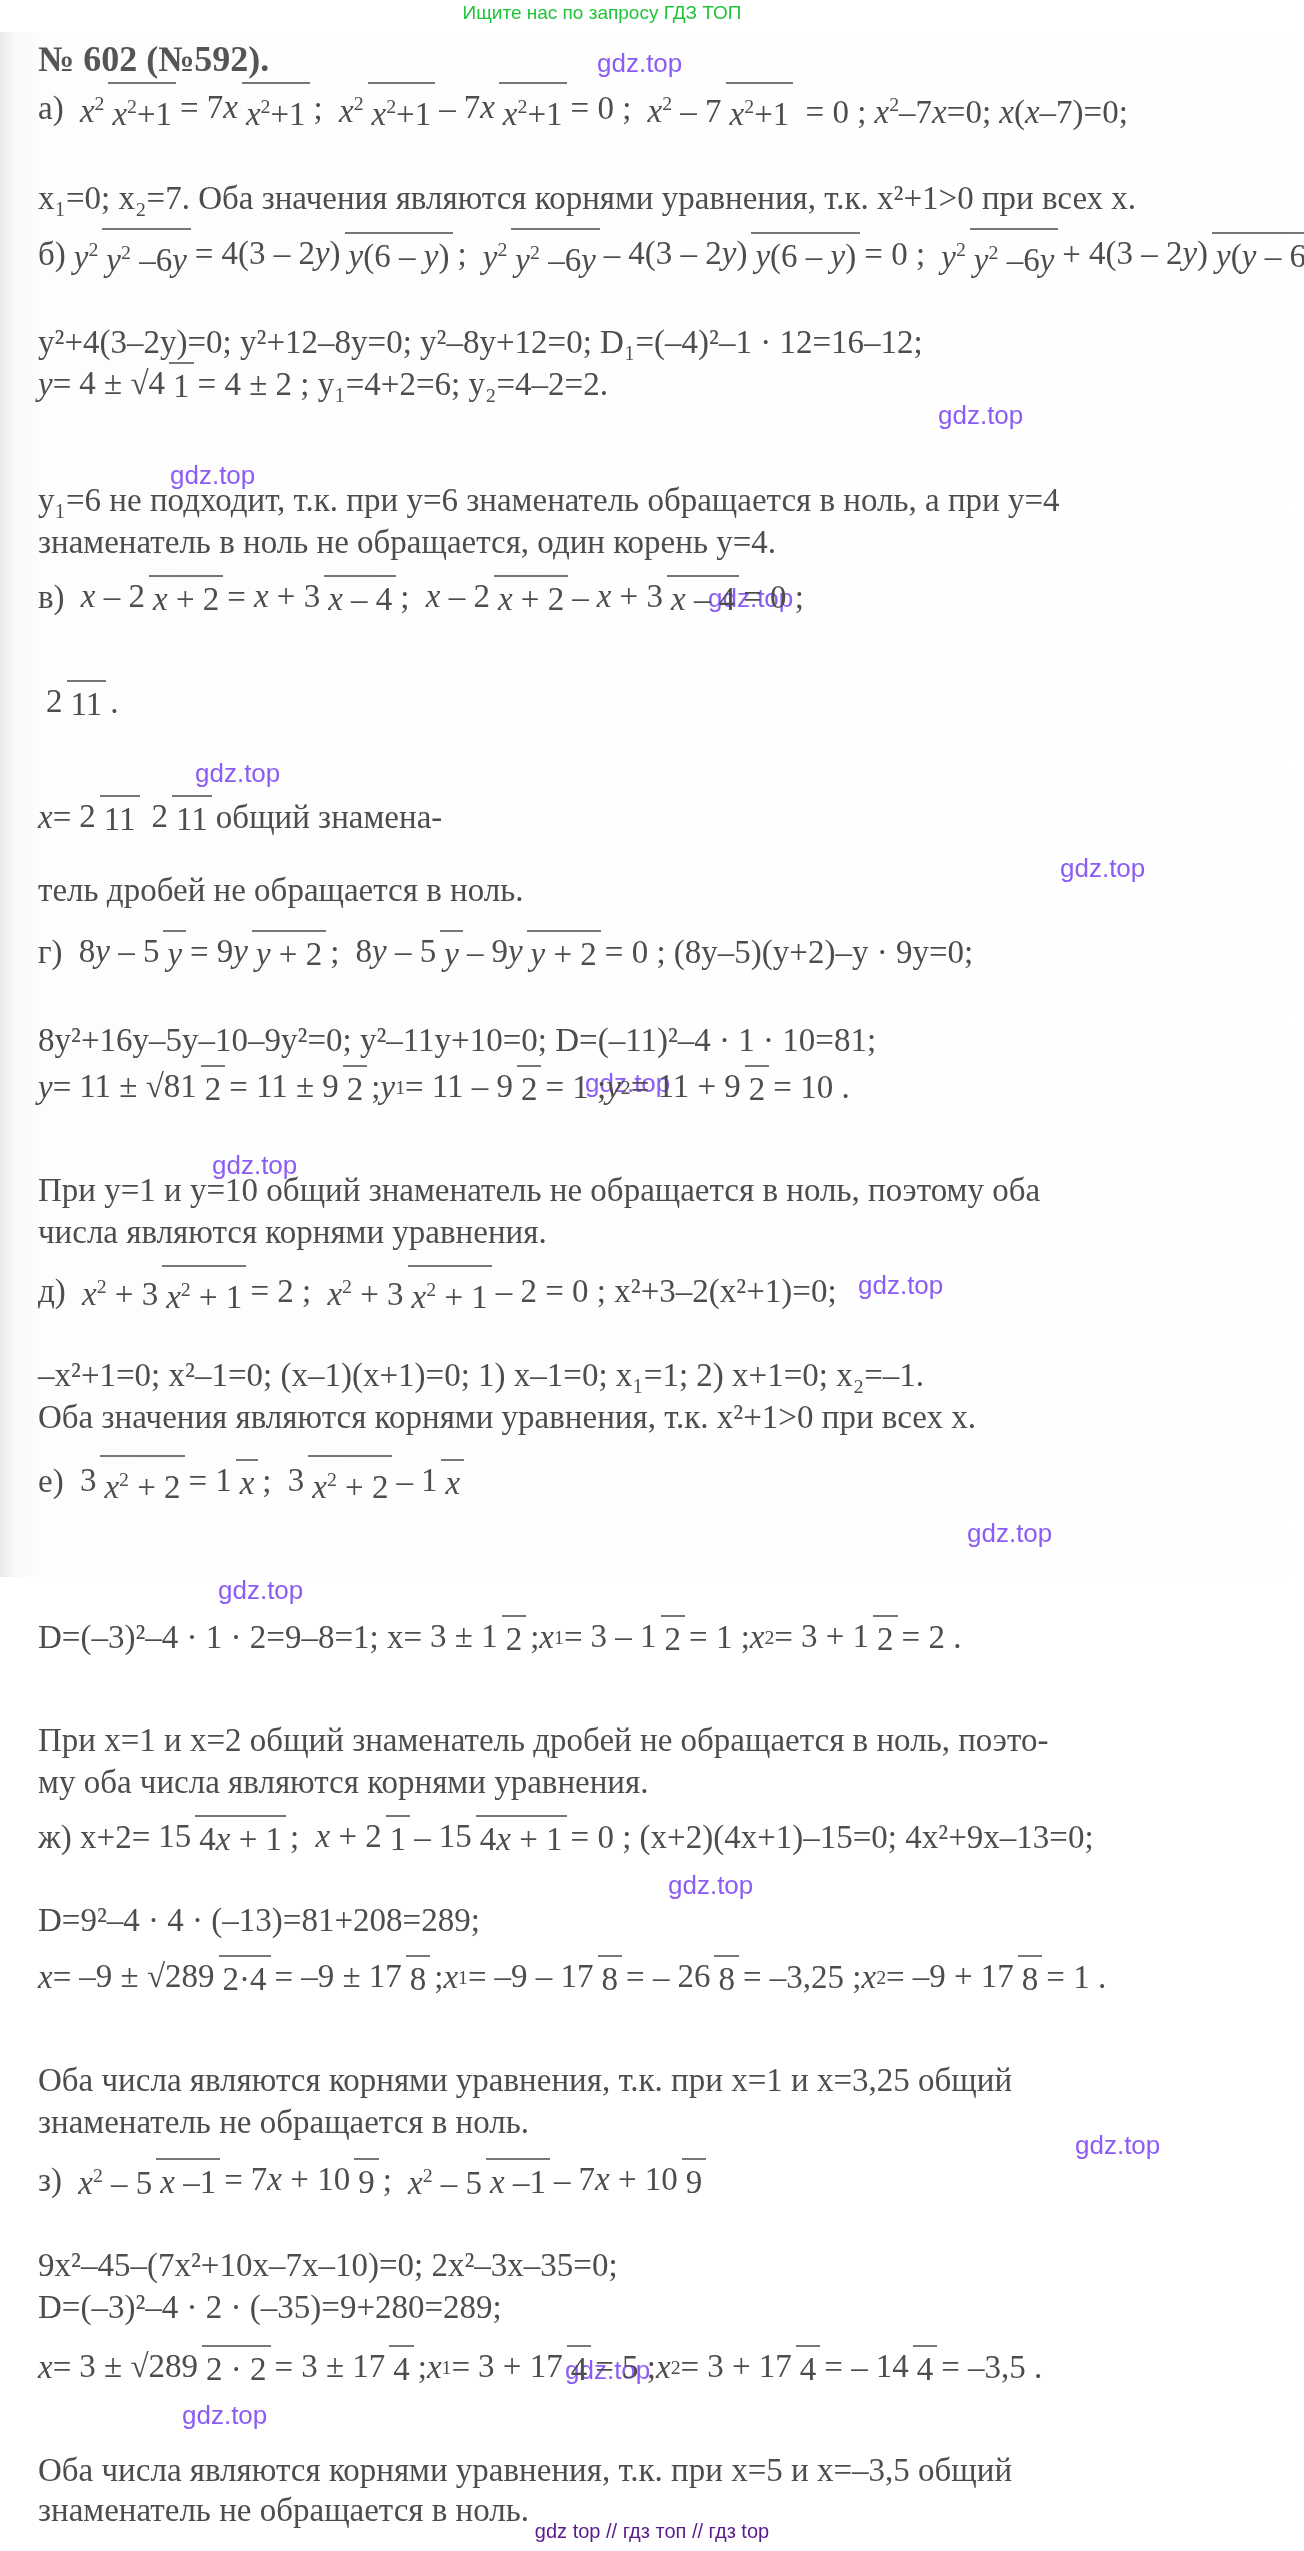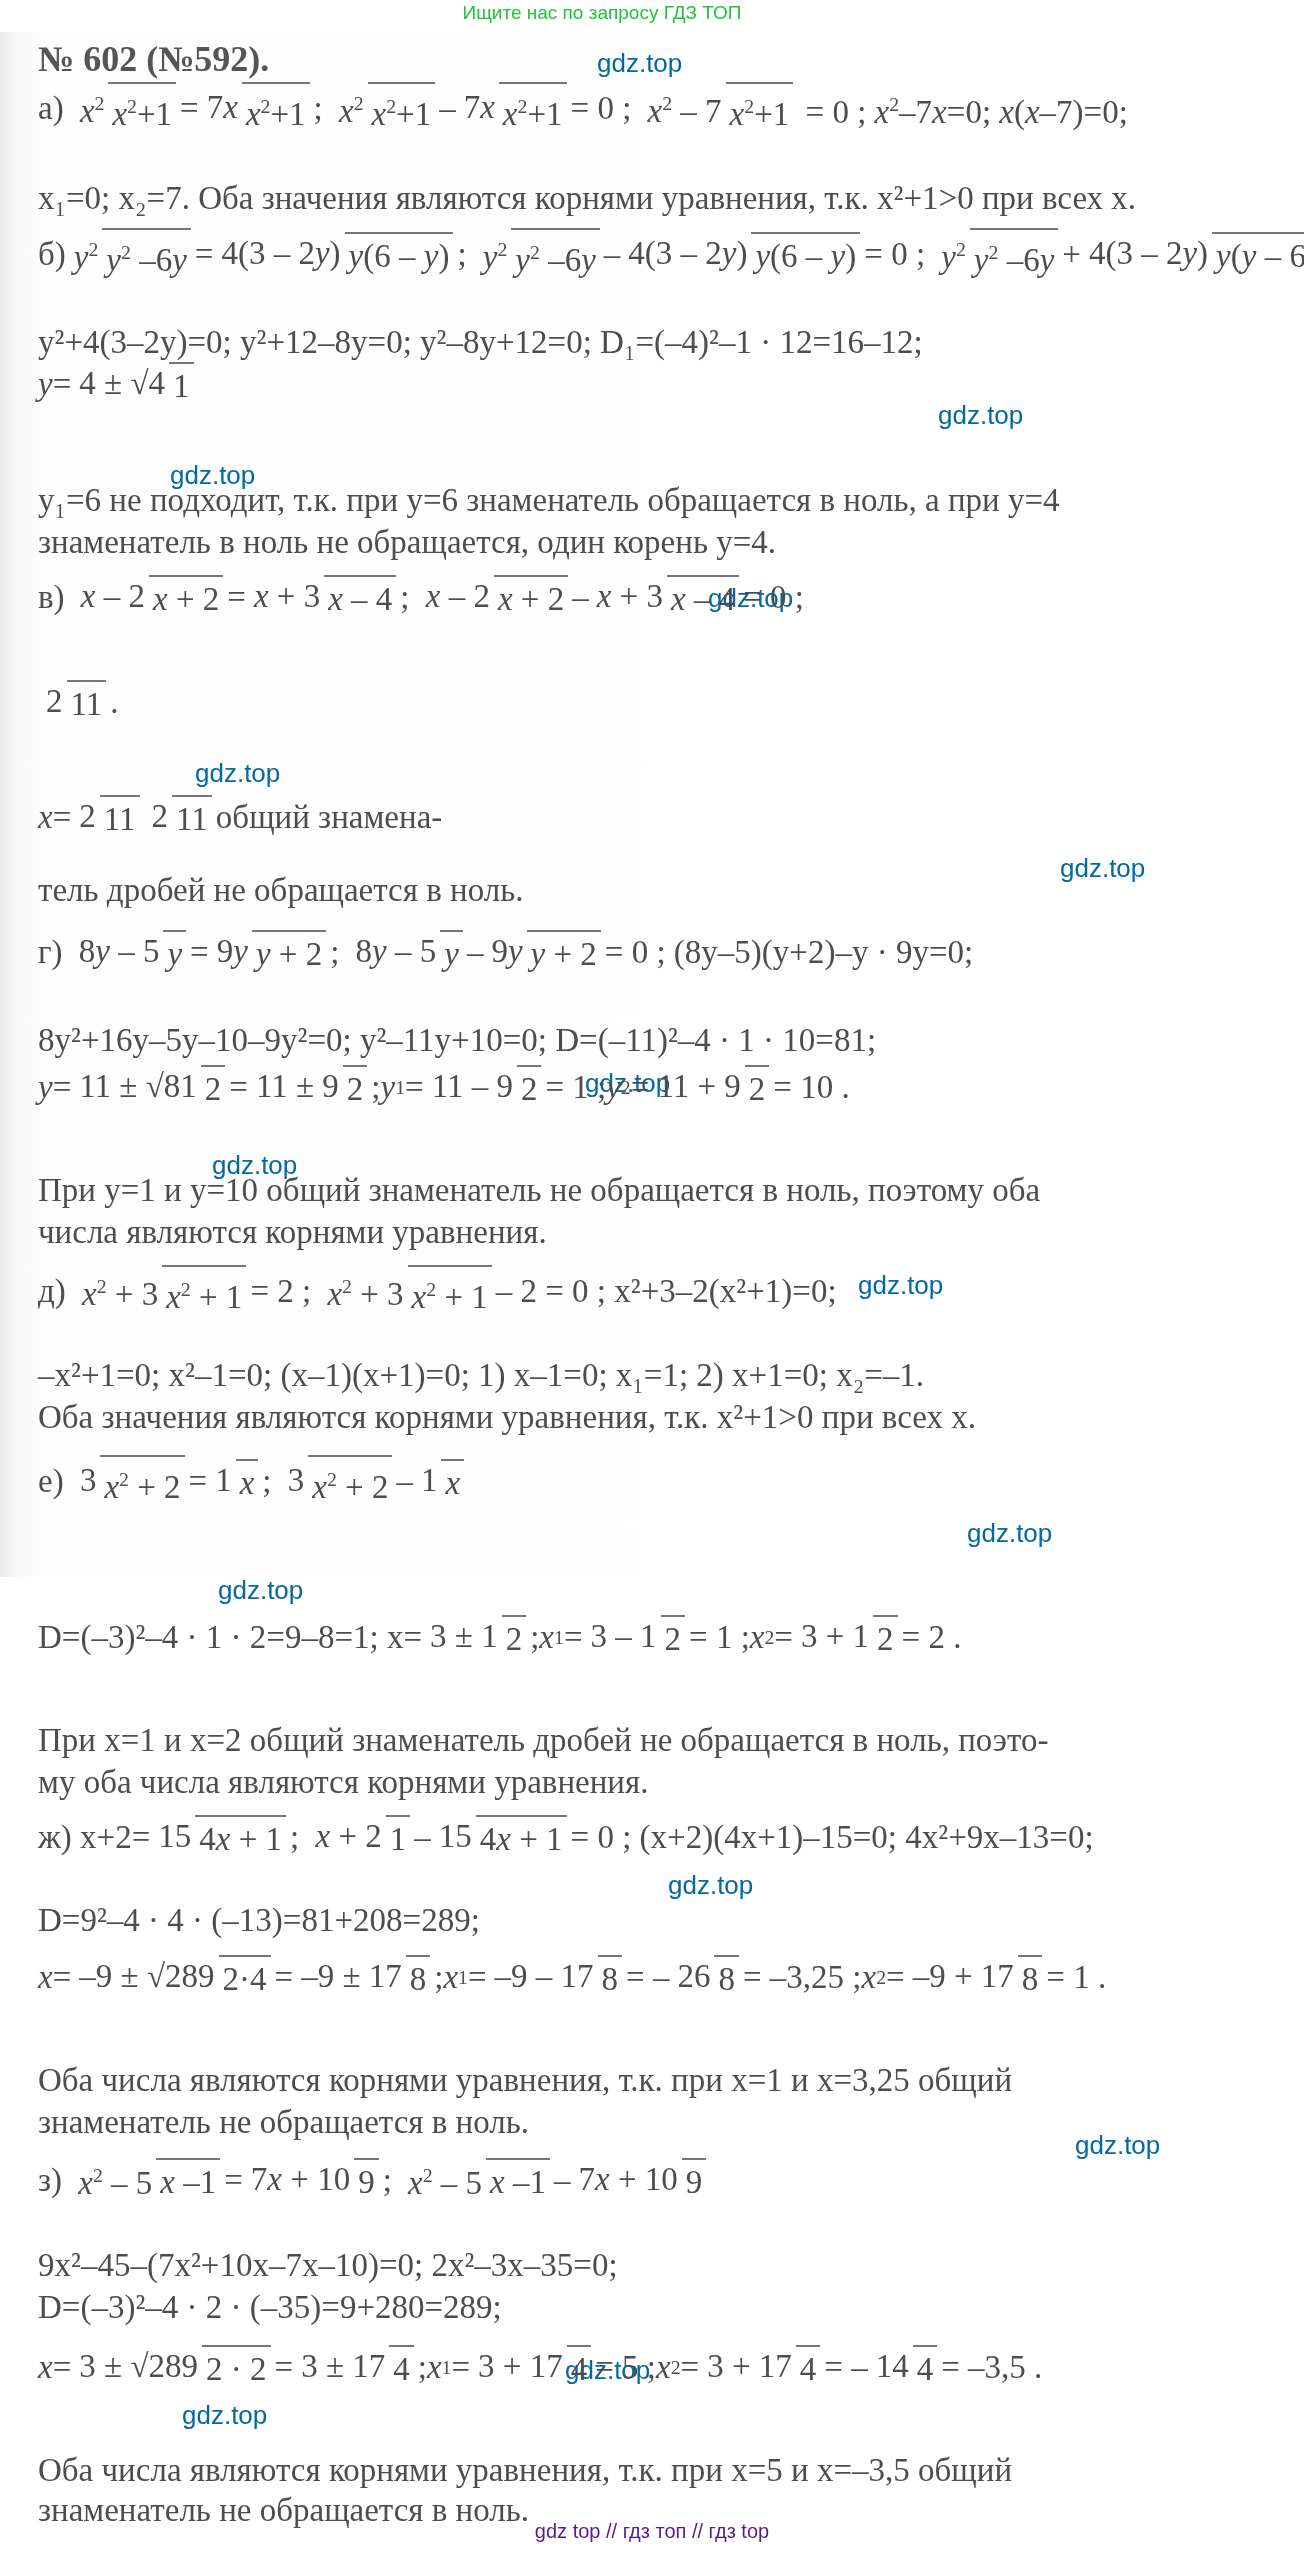--- a/index.html
+++ b/index.html
@@ -5,21 +5,21 @@
   html, body { margin:0; padding:0; }
   body { width:1304px; height:2551px; background:#ffffff; position:relative; overflow:hidden;
          font-family:"Liberation Serif", "DejaVu Serif", serif; color:#4a4a4a; }
   .top-banner { position:absolute; left:0; top:2px; width:1204px; text-align:center;
                 font-family:"Liberation Sans", "DejaVu Sans", sans-serif; font-size:19px; color:#1fc43a; }
   .scan { position:absolute; left:0; width:1304px; background:#fbfbfb; }
   .scan.s1 { top:32px; height:1545px; background:linear-gradient(90deg,#e9e9e9 0px,#f8f8f8 14px,#fdfdfd 40px,#ffffff 100%); }
   .scan.s2 { top:1577px; height:940px; background:#ffffff; }
   .line { position:absolute; left:38px; font-size:33px; line-height:40px; white-space:nowrap; color:#4d4d4d; }
   .title { position:absolute; left:38px; top:38px; font-size:36px; font-weight:bold; color:#555; }
-  .wm { position:absolute; font-family:"Liberation Sans", "DejaVu Sans", sans-serif; font-size:26px; color:#0369a1; }
+  .wm { position:absolute; font-family:"Liberation Sans", "DejaVu Sans", sans-serif; font-size:26px; color:#8b5cf6; }
   .footer { position:absolute; left:0; top:2520px; width:1304px; text-align:center;
             font-family:"Liberation Sans","DejaVu Sans",sans-serif; font-size:20px; color:#5a1a8c; }
   .frac { display:inline-flex; flex-direction:row; align-items:center; vertical-align:middle; margin:0 4px; }
   .frac .num { padding:0 4px 2px; }
   .frac .den { border-top:2px solid #777; padding:2px 4px 0; }
   i { font-style:italic; }
   sup { font-size:60%; }
   sub { font-size:60%; }
   .row { display:flex; align-items:center; }
 </style>
@@ -102,20 +102,21 @@
       <span class="den"><i>y</i>(<i>y</i> – 6)</span>
     </span>= 0 ;
 </div>
 <div class="line" style="top:322px">y²+4(3–2y)=0;  y²+12–8y=0; y²–8y+12=0;  D₁=(–4)²–1 · 12=16–12;</div>
 <div class="line row" style="top:362px">
   <span><i>y</i>=</span>
   <span class="frac">
       <span class="num">4 ± √4</span>
       <span class="den">1</span>
     </span>
+  <span>= 4 ± 2 ; y₁=4+2=6; y₂=4–2=2.</span>
 </div>
 <div class="line" style="top:480px">y₁=6 не подходит, т.к. при y=6 знаменатель обращается в ноль, а при y=4</div>
 <div class="line" style="top:522px">знаменатель в ноль не обращается, один корень y=4.</div>
 
 <div class="line row" style="top:575px">
   <span>в)</span>&nbsp;
   <span class="frac">
       <span class="num"><i>x</i> – 2</span>
       <span class="den"><i>x</i> + 2</span>
     </span>=

